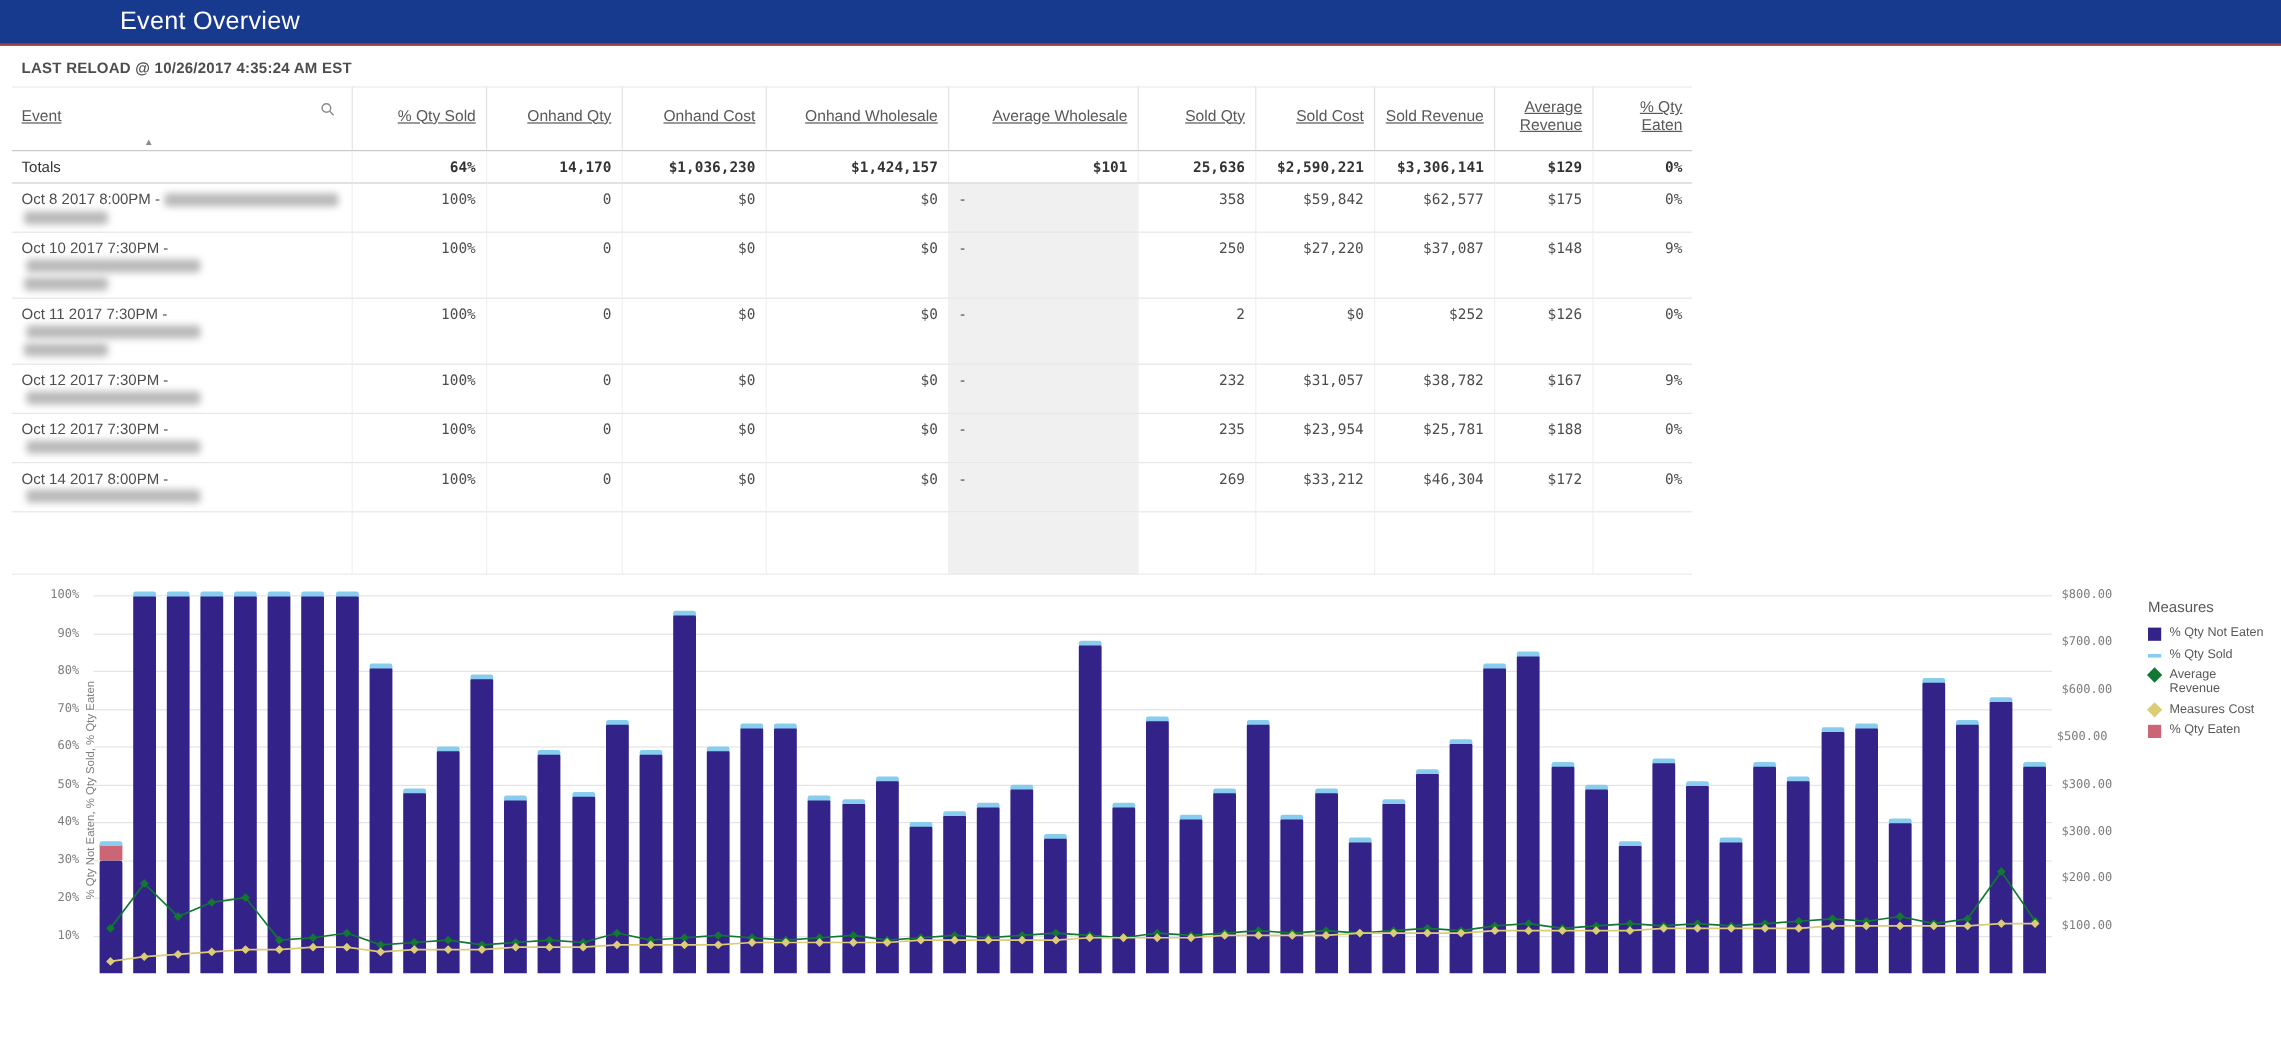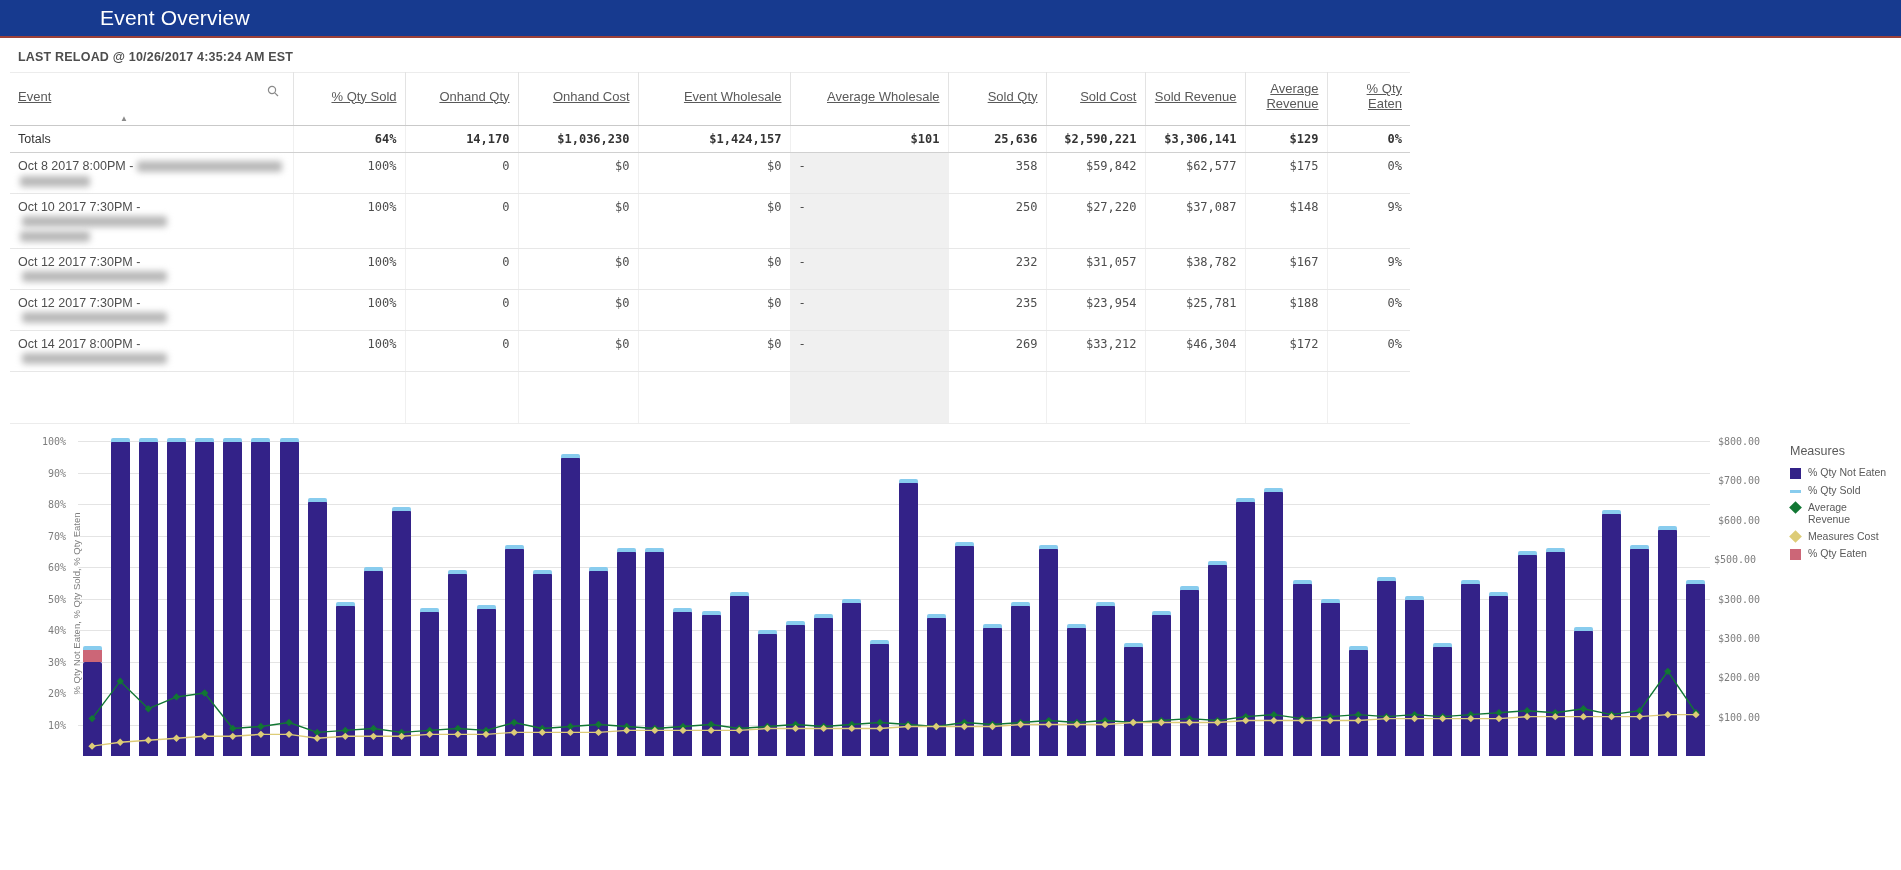--- a/index.html
+++ b/index.html
@@ -104,21 +104,21 @@
         <tr id="hdr-row">
           <th class="ev">Event<span class="sort-arrow">▲</span><span class="search-ic">
               <svg width="12" height="12" viewBox="0 0 12 12">
                 <circle cx="5" cy="5" r="3.6" fill="none" stroke="#8a8a8a" stroke-width="1.2"></circle>
                 <line x1="7.8" y1="7.8" x2="11" y2="11" stroke="#8a8a8a" stroke-width="1.2"></line>
               </svg>
             </span></th>
           <th>% Qty Sold</th>
           <th>Onhand Qty</th>
           <th>Onhand Cost</th>
-          <th>Event Wholesale</th>
+          <th>Onhand Wholesale</th>
           <th>Average Wholesale</th>
           <th>Sold Qty</th>
           <th>Sold Cost</th>
           <th>Sold Revenue</th>
           <th>Average Revenue</th>
           <th>% Qty Eaten</th>
         </tr>
       </thead>
     <tbody id="tbl-body">
         <tr class="totals">
@@ -152,20 +152,33 @@
           <td>100%</td>
           <td>0</td>
           <td>$0</td>
           <td>$0</td>
           <td class="graycol">-</td>
           <td>250</td>
           <td>$27,220</td>
           <td>$37,087</td>
           <td>$148</td>
           <td>9%</td>
+        </tr>
+        <tr>
+          <td class="ev"><span>Oct 11 2017 7:30PM -</span><span class="blurbar" style="width: 145px;"></span><span class="blurbar blur2" style="width: 70px;"></span></td>
+          <td>100%</td>
+          <td>0</td>
+          <td>$0</td>
+          <td>$0</td>
+          <td class="graycol">-</td>
+          <td>2</td>
+          <td>$0</td>
+          <td>$252</td>
+          <td>$126</td>
+          <td>0%</td>
         </tr>
         <tr>
           <td class="ev"><span>Oct 12 2017 7:30PM -</span><span class="blurbar" style="width: 145px;"></span></td>
           <td>100%</td>
           <td>0</td>
           <td>$0</td>
           <td>$0</td>
           <td class="graycol">-</td>
           <td>232</td>
           <td>$31,057</td>

